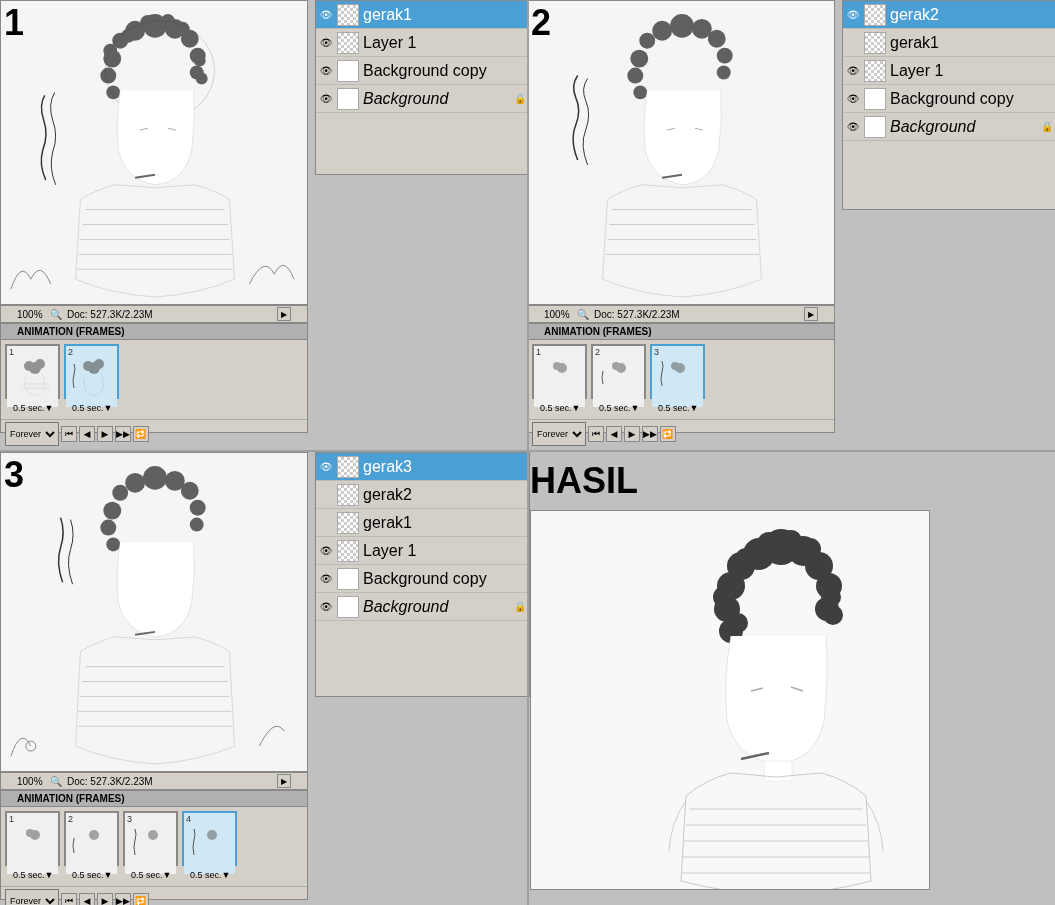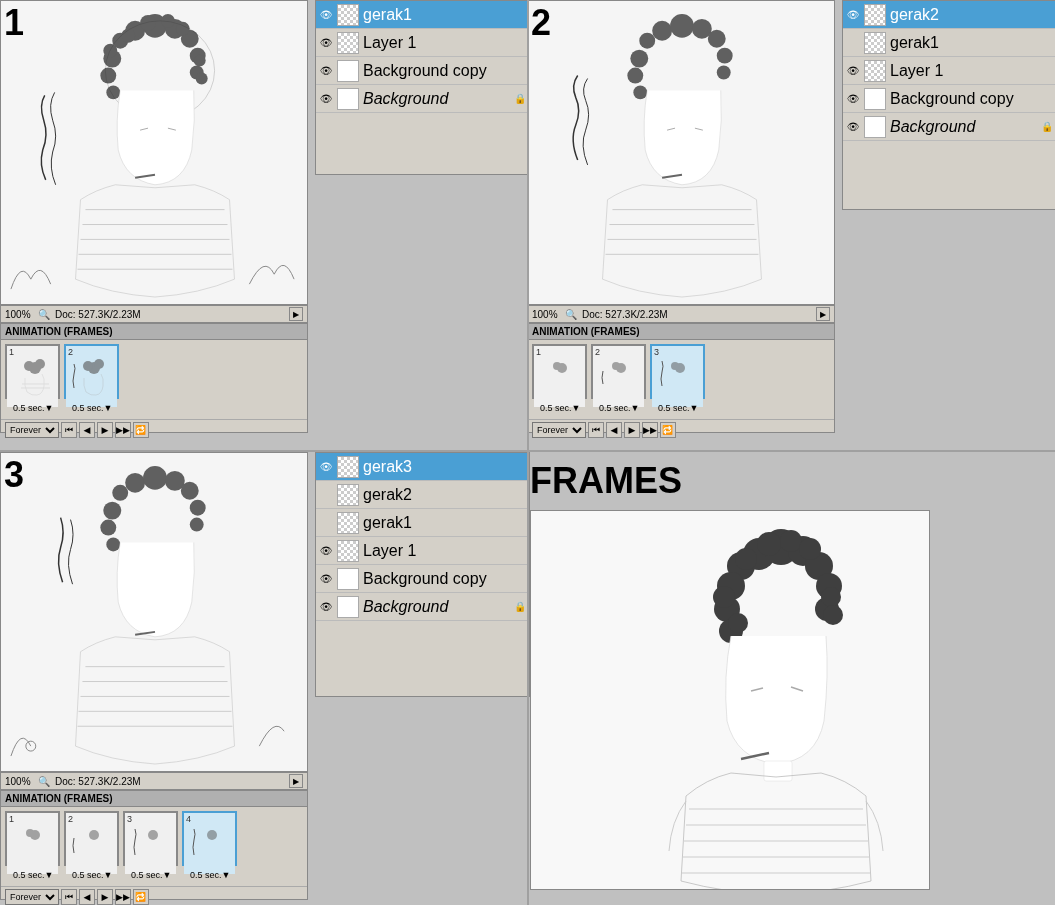--- a/index.html
+++ b/index.html
@@ -44,21 +44,21 @@
     
     .status-bar {
       position: absolute;
       top: 305px; left: 0;
       width: 308px;
       height: 18px;
       background: #d4d0c8;
       border: 1px solid #888;
       display: flex;
       align-items: center;
-      padding: 0 4px;
+      padding: 0 16px;
       font-size: 10px;
     }
     .status-bar .zoom { margin-right: 8px; }
     .status-bar .doc-info { flex: 1; }
     .status-bar .arrow-btn {
       width: 14px; height: 14px;
       background: #d4d0c8;
       border: 1px solid #888;
       cursor: pointer;
       display: flex; align-items: center; justify-content: center;
@@ -69,21 +69,21 @@
     .anim-panel {
       position: absolute;
       top: 323px; left: 0;
       width: 308px;
       height: 110px;
       background: #d4d0c8;
       border: 1px solid #888;
     }
     .anim-title {
       background: #b0b0b0;
-      padding: 2px 4px;
+      padding: 2px 16px;
       font-size: 10px;
       font-weight: bold;
       border-bottom: 1px solid #888;
     }
     .anim-frames {
       display: flex;
       padding: 4px;
       gap: 4px;
     }
     .frame-thumb {
@@ -116,21 +116,21 @@
     }
     .anim-controls {
       display: flex;
       align-items: center;
       padding: 2px 4px;
       gap: 2px;
       border-top: 1px solid #aaa;
     }
     .anim-controls select {
       font-size: 9px;
-      height: 16px;
+      height: 24px;
       background: #d4d0c8;
     }
     .ctrl-btn {
       width: 16px; height: 16px;
       background: #d4d0c8;
       border: 1px solid #888;
       cursor: pointer;
       display: flex; align-items: center; justify-content: center;
       font-size: 9px;
     }
@@ -648,21 +648,21 @@
     <div class="layer-row">
       <div class="eye-icon">👁</div>
       <div class="layer-thumb filled"></div>
       <span class="layer-name italic">Background</span>
       <span class="lock-icon">🔒</span>
     </div>
   </div>
 </div>
 
 <div class="hasil-section">
-  <div class="hasil-title">FRAMES</div>
+  <div class="hasil-title">HASIL</div>
   <div class="hasil-canvas">
     <svg width="400" height="380" viewBox="0 0 400 380">
       <rect width="400" height="380" fill="#f8f8f8"></rect>
 
       <g fill="#111" opacity="0.8">
         <circle cx="210" cy="55" r="14"></circle>
         <circle cx="228" cy="43" r="16"></circle>
         <circle cx="250" cy="36" r="18"></circle>
         <circle cx="272" cy="40" r="15"></circle>
         <circle cx="288" cy="55" r="14"></circle>

